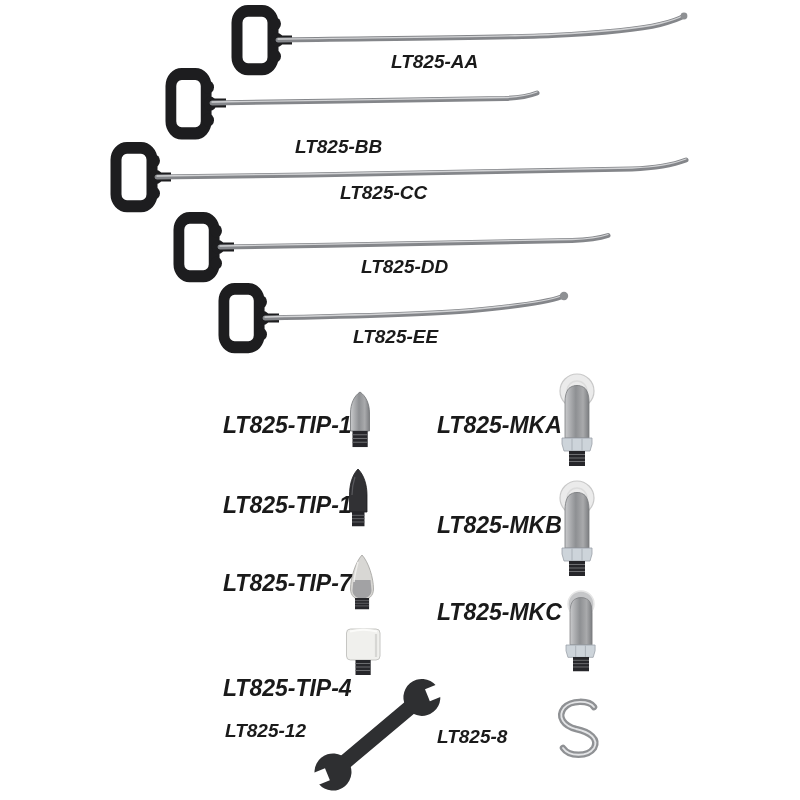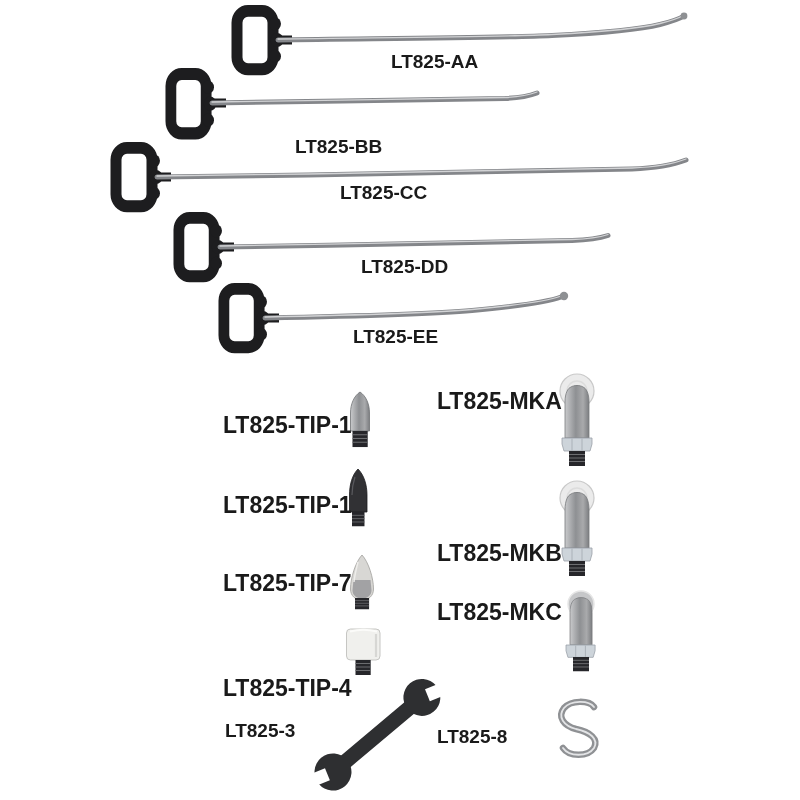--- a/index.html
+++ b/index.html
@@ -1,17 +1,17 @@
 <!DOCTYPE html>
 <html><head>
 <meta charset="utf-8">
 <style>
   html,body{margin:0;padding:0;background:#ffffff;}
   .sheet{position:relative;width:800px;height:800px;background:#ffffff;overflow:hidden;
-         font-family:"Liberation Sans",sans-serif;}
+         font-family:"Liberation Sans",sans-serif;font-style:italic;}
   .sheet svg{position:absolute;left:0;top:0;}
   .lbl{position:absolute;font-family:"Liberation Sans",sans-serif;font-weight:bold;
        font-size:19px;color:#1a1a1a;white-space:nowrap;letter-spacing:0px;}
   .lbl-sm{font-size:23px;}
 </style>
 </head>
 <body>
 
 <div class="sheet">
 
@@ -154,20 +154,20 @@
   <div class="lbl" style="left:295px;top:136px">LT825-BB</div>
   <div class="lbl" style="left:340px;top:182px">LT825-CC</div>
   <div class="lbl" style="left:361px;top:256px">LT825-DD</div>
   <div class="lbl" style="left:353px;top:326px">LT825-EE</div>
 
   <div class="lbl lbl-sm" style="left:223px;top:412px">LT825-TIP-1</div>
   <div class="lbl lbl-sm" style="left:223px;top:492px">LT825-TIP-1</div>
   <div class="lbl lbl-sm" style="left:223px;top:570px">LT825-TIP-7</div>
   <div class="lbl lbl-sm" style="left:223px;top:675px">LT825-TIP-4</div>
 
-  <div class="lbl lbl-sm" style="left:437px;top:388px">LT825-MKA</div>
-  <div class="lbl lbl-sm" style="left:437px;top:540px">LT825-MKB</div>
+  <div class="lbl lbl-sm" style="left:437px;top:412px">LT825-MKA</div>
+  <div class="lbl lbl-sm" style="left:437px;top:512px">LT825-MKB</div>
   <div class="lbl lbl-sm" style="left:437px;top:599px">LT825-MKC</div>
 
-  <div class="lbl" style="left:225px;top:720px">LT825-3</div>
+  <div class="lbl" style="left:225px;top:720px">LT825-12</div>
   <div class="lbl" style="left:437px;top:726px">LT825-8</div>
 
 </div>
 
 </body></html>

